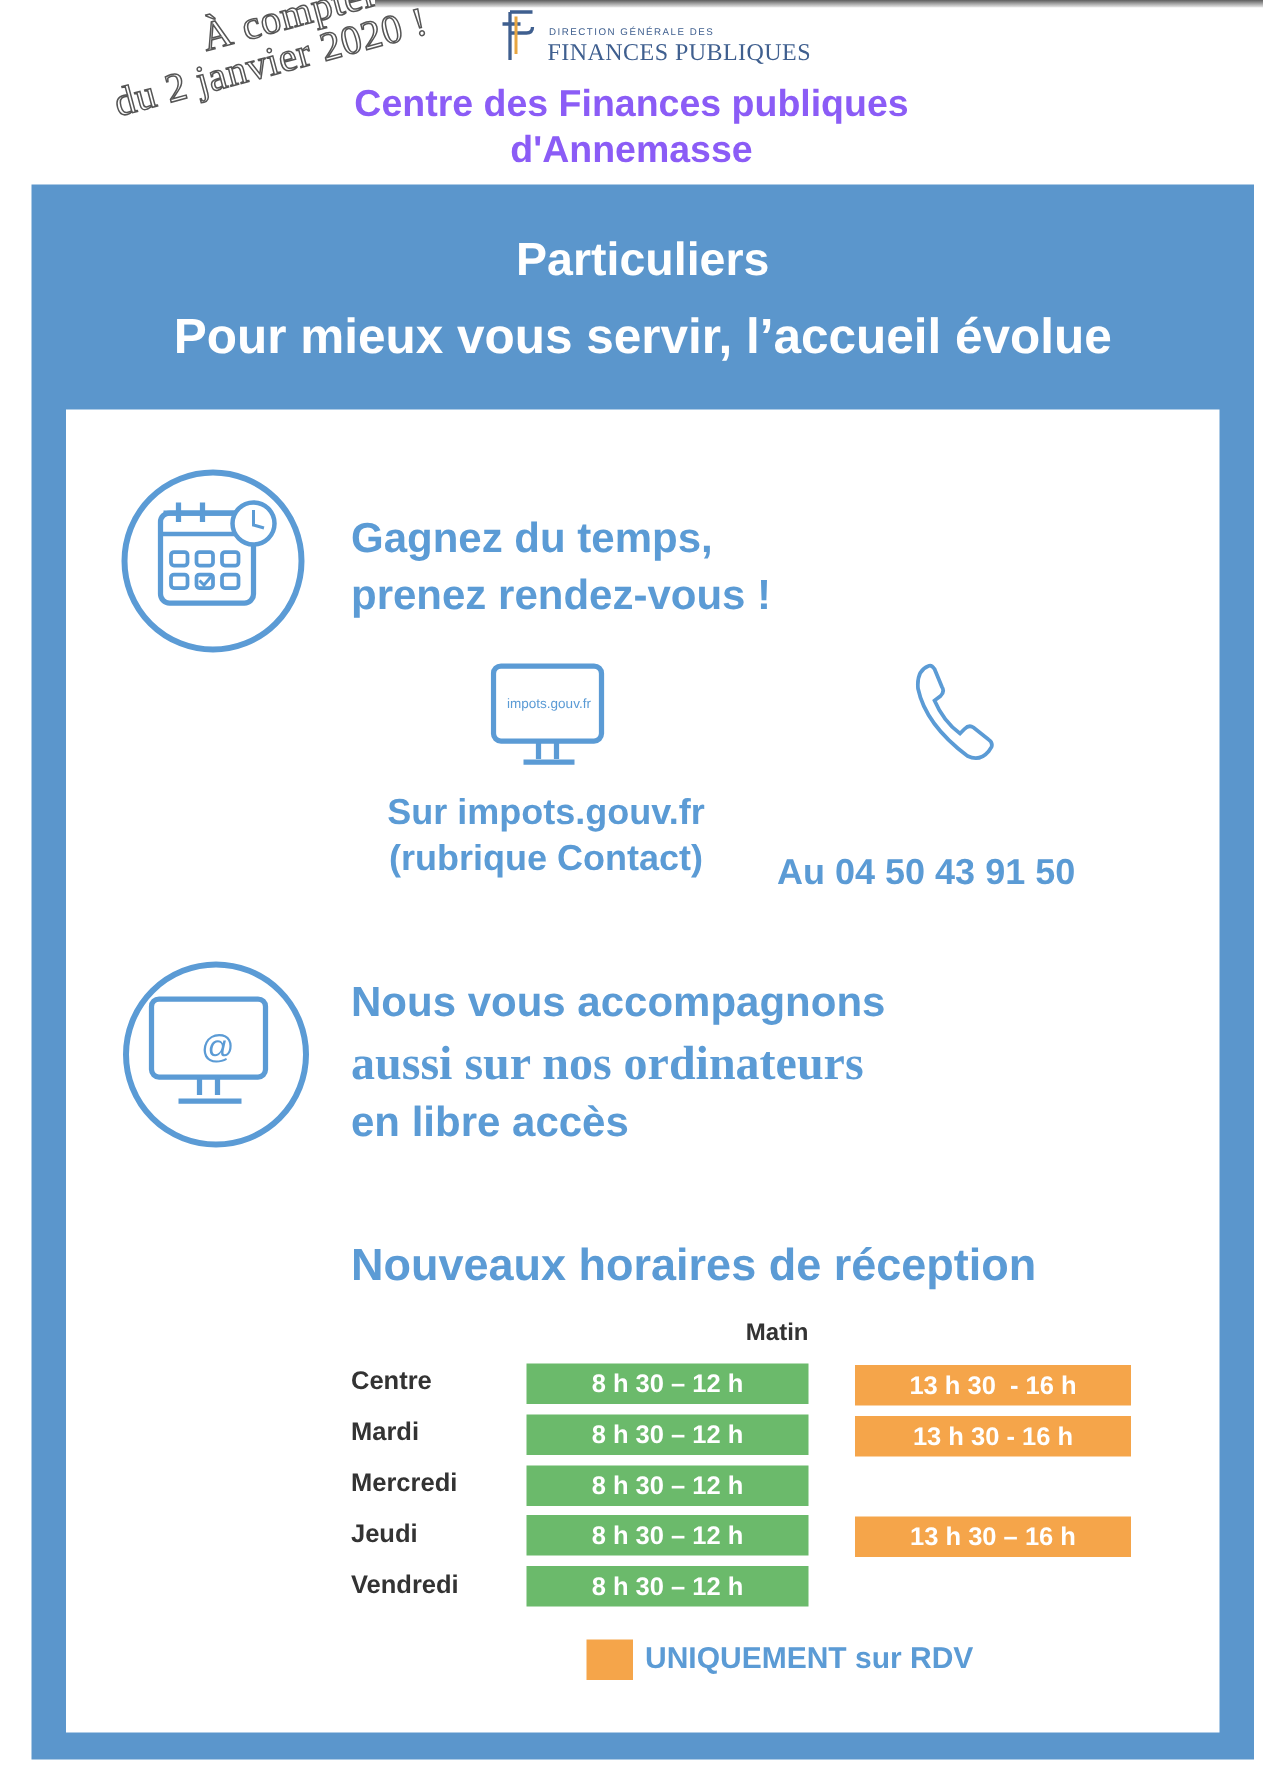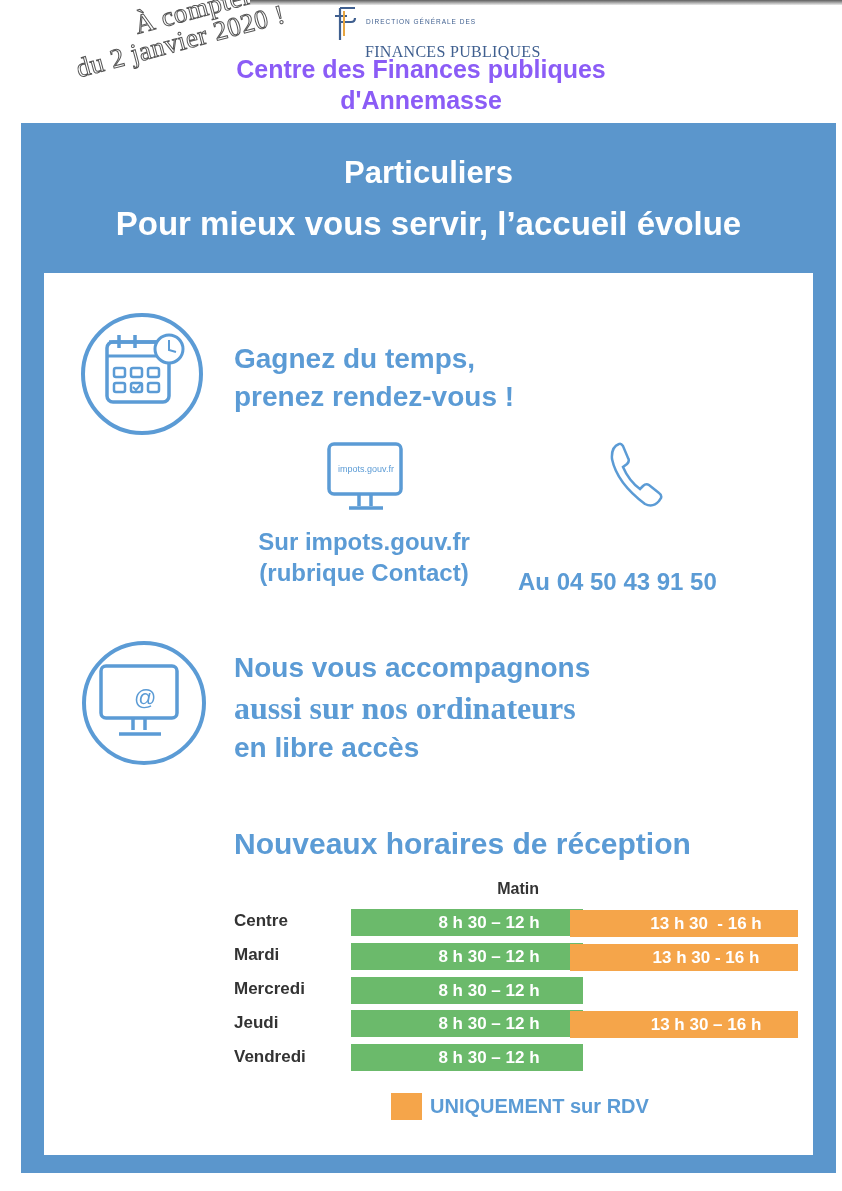--- a/index.html
+++ b/index.html
@@ -22,21 +22,21 @@
     .stamp div { white-space:nowrap; }
     .logo { position:absolute; left:333px; top:6px; height:40px; width:220px; }
     .logo-mark { position:absolute; left:0; top:0; width:24px; height:36px; }
     .logo-small {
       position:absolute; left:33px; top:12px;
       font-size:6.5px; letter-spacing:1px; color:#3f5f8f; white-space:nowrap;
     }
     .logo-big {
       position:absolute; left:32px; top:21px;
       font-family:"Liberation Serif", serif; font-size:16px; color:#3f5f8f;
-      letter-spacing:0.3px; white-space:nowrap;margin-top:16px;
+      letter-spacing:0.3px; white-space:nowrap;
     }
     .center-title {
       position:absolute; left:0; width:842px; text-align:center;
       color:#8b5cf6; font-weight:bold; font-size:25px; line-height:31px;
     }
     .frame {
       position:absolute; left:21px; top:123px; width:815px; height:1050px;
       background:#5b96cc;
     }
     .frame-title {
@@ -46,21 +46,21 @@
     .inner {
       position:absolute; left:23px; top:150px; width:769px; height:882px;
       background:#ffffff;
     }
     .blue-text { color:#5b9bd5; font-weight:bold; position:absolute; white-space:nowrap; }
     .icon { position:absolute; }
     .days { position:absolute; font-weight:bold; color:#333; font-size:17px; }
     .col-head { position:absolute; font-weight:bold; color:#333; font-size:16px; text-align:right; }
     .bar {
       position:absolute; height:27px; color:#ffffff; font-weight:bold; font-size:17px;
-      line-height:27px; text-align:center; white-space:pre;padding-left:44px;
+      line-height:27px; text-align:center; white-space:pre;
     }
     .bar.green { background:#6bba6b; }
     .bar.orange { background:#f5a54a; }
     .legend-swatch { position:absolute; width:31px; height:27px; background:#f5a54a; }
   </style>
 </head>
 <body>
 
 <div class="scan-shadow"></div>
 

